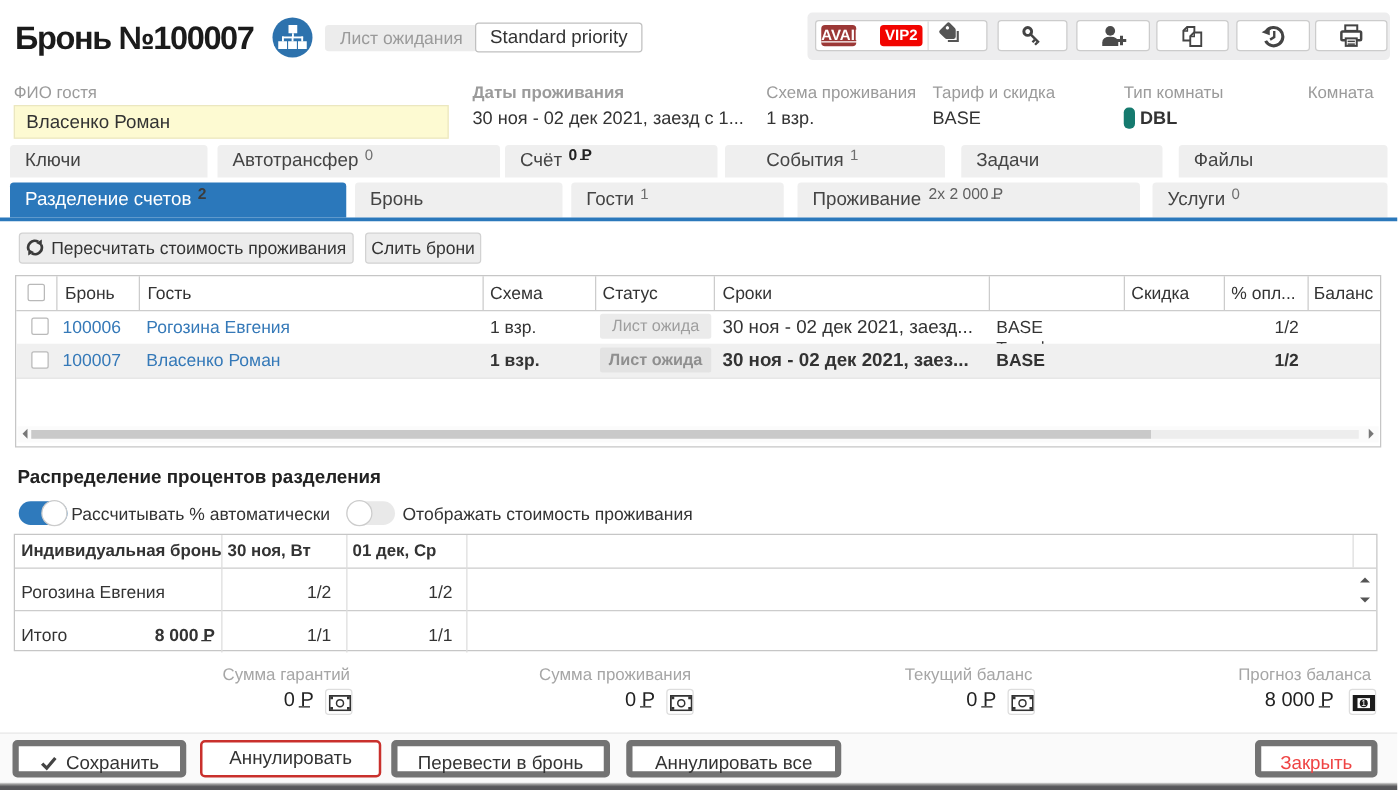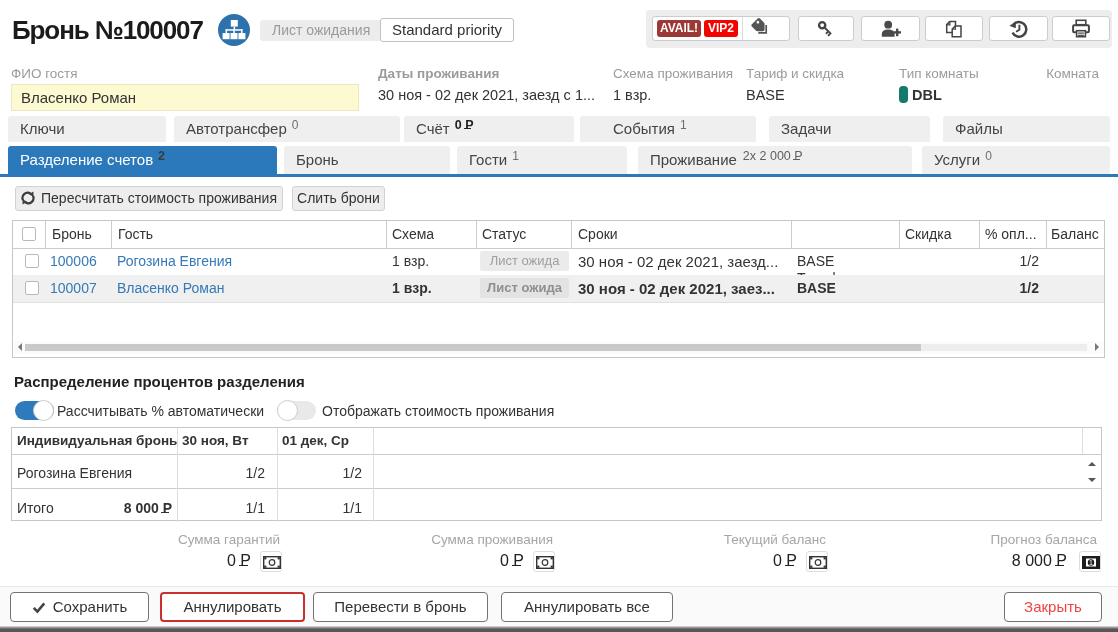--- a/index.html
+++ b/index.html
@@ -14,21 +14,21 @@
 
 #title { left:12px; top:15px; font-size:26px; letter-spacing:-1.1px; font-weight:bold; color:#1b1b1b; }
 #circ { left:218px; top:14px; width:32px; height:32px; border-radius:50%; background:#2d72ad; }
 #waitlist { left:260px; top:20px; height:21px; line-height:21px; padding:0 12px; background:#ececec; color:#9a9a9a; font-size:14px; border-radius:3px; }
 #stdprio { left:380px; top:18px; height:24px; line-height:22px; padding:0 11px; background:#fff; border:1px solid #c0c0c0; color:#333; font-size:15px; border-radius:3px; }
 #toolbar { left:646px; top:10px; width:466px; height:38px; background:#ededee; border-radius:4px; }
 .tbtn { position:absolute; top:6px; height:25px; background:#fff; border:1px solid #ccc; border-radius:3px; }
 #tb1 { left:6px; width:138px; }
 #tb1 .sep { position:absolute; left:89px; top:0px; width:1px; height:23px; background:#ddd; }
 .badge { position:absolute; top:3px; height:17px; line-height:17px; color:#fff; font-weight:bold; font-size:12px; border-radius:3px; text-align:center; }
-#avail { left:4px; width:44px; background:#9c3836; }
+#avail { left:4px; width:28px; background:#9c3836;text-decoration:underline; }
 #vip2 { left:51px; width:34px; background:#f20400; }
 #tbKey { left:152px; width:56px; }
 #tbUser { left:215px; width:59px; }
 #tbCopy { left:279px; width:58px; }
 #tbHist { left:343px; width:59px; }
 #tbPrint { left:406px; width:58px; }
 .tbtn svg { position:absolute; left:50%; top:50%; transform:translate(-50%,-50%); }
 #tb1 svg.tag { left:96px; top:0px; transform:none; }
 
 
@@ -78,21 +78,21 @@
 .t2cell { position:absolute; font-size:14px; color:#333; white-space:nowrap; }
 
 
 .slabel { position:absolute; top:532px; font-size:13.5px; color:#a6a6a6; text-align:right; }
 .sval { position:absolute; top:552px; font-size:16px; color:#222; text-align:right; }
 .sico { position:absolute; top:551px; width:22px; height:21px; background:#fff; border:1px solid #ddd; border-radius:3px; }
 .sico svg { position:absolute; left:2px; top:4px; }
 
 
 #fbar { left:0; top:586px; width:1118px; height:41px; background:#fafafa; border-top:1px solid #e8e8e8; }
-.fbtn { position:absolute; top:592px; height:30px; line-height:28px; background:#fff; border:1px solid #737373; border-radius:4px; font-size:15px; color:#333; text-align:center; }
+.fbtn { position:absolute; top:592px; height:30px; line-height:28px; background:#fff; border:5px solid #737373; border-radius:4px; font-size:15px; color:#333; text-align:center; }
 #bdark { left:0; top:626px; width:1118px; height:6px; background:linear-gradient(#e5e5e5 0%, #8a8a8a 30%, #57575a 55%, #57575a 100%); }
 </style></head>
 <body>
 <div class="abs" id="title">Бронь №100007</div>
 <div class="abs" id="circ"><svg width="32" height="32" viewBox="0 0 32 32">
       <g fill="#fff">
         <rect x="12.8" y="6" width="7" height="6.6"></rect>
         <rect x="15.6" y="12.6" width="1.5" height="3"></rect>
         <rect x="7.6" y="15.2" width="16.9" height="1.5"></rect>
         <rect x="7.6" y="15.2" width="1.5" height="4"></rect>

